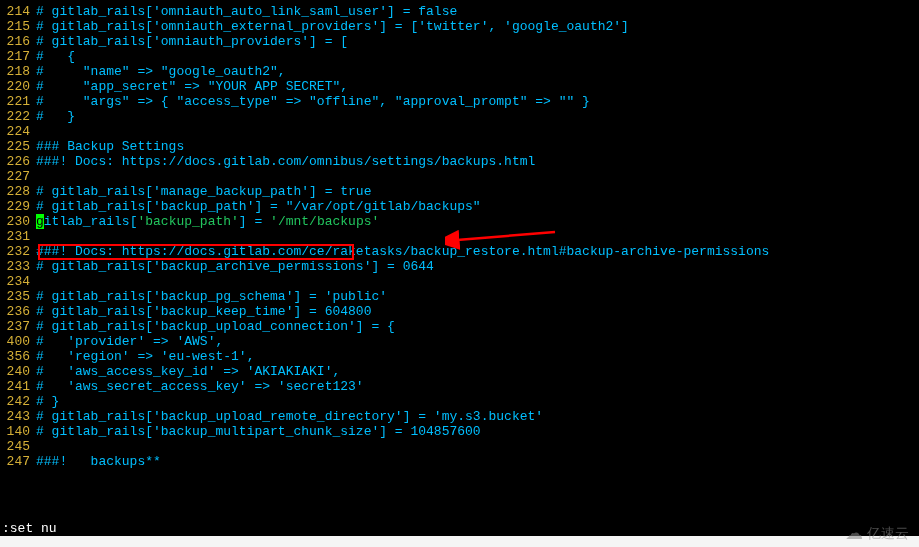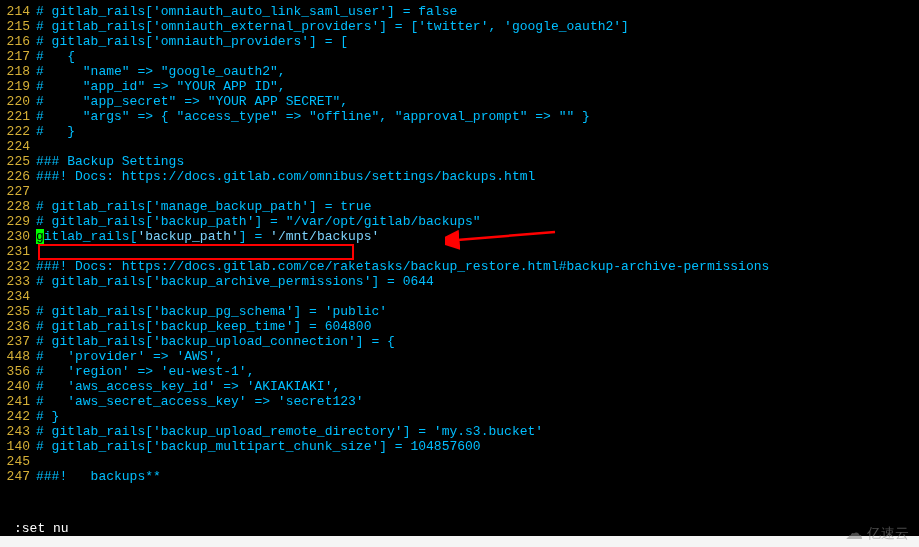--- a/index.html
+++ b/index.html
@@ -27,40 +27,40 @@
       width: 36px;
       text-align: right;
       color: #d4af37;
       padding-right: 6px;
       flex-shrink: 0;
     }
     .code {
       color: #00bfff;
       flex: 1;
     }
-    .string { color: #7dd3fc; }
+    .string { color: #22c55e; }
     .cursor-char {
       background: #00ff00;
       color: #000;
     }
     .highlight-box {
       position: absolute;
       border: 2px solid #ff0000;
       pointer-events: none;
       z-index: 5;
     }
     .arrow {
       position: absolute;
       pointer-events: none;
       z-index: 6;
     }
     .arrow svg { display: block; }
     .statusline {
       position: absolute;
-      left: 12px;
+      left: 0;
       bottom: 11px;
       color: #ffffff;
       background: #000;
       padding-left: 2px;
     }
     .watermark {
       position: absolute;
       right: 10px;
       bottom: 6px;
       display: flex;
@@ -87,39 +87,38 @@
   </style>
 </head>
 <body>
 
 <div class="editor">
     <div class="line"><span class="gutter">214</span><span class="code"><span class="code"># gitlab_rails['omniauth_auto_link_saml_user'] = false</span></span></div>
     <div class="line"><span class="gutter">215</span><span class="code"><span class="code"># gitlab_rails['omniauth_external_providers'] = ['twitter', 'google_oauth2']</span></span></div>
     <div class="line"><span class="gutter">216</span><span class="code"><span class="code"># gitlab_rails['omniauth_providers'] = [</span></span></div>
     <div class="line"><span class="gutter">217</span><span class="code"><span class="code">#   {</span></span></div>
     <div class="line"><span class="gutter">218</span><span class="code"><span class="code">#     "name" =&gt; "google_oauth2",</span></span></div>
-    <div class="line"><span class="gutter">219</span><span class="code"><span class="code">#     "app_id" =&gt; "YOUR APP ID",</span></span></div>
     <div class="line"><span class="gutter">220</span><span class="code"><span class="code">#     "app_secret" =&gt; "YOUR APP SECRET",</span></span></div>
     <div class="line"><span class="gutter">221</span><span class="code"><span class="code">#     "args" =&gt; { "access_type" =&gt; "offline", "approval_prompt" =&gt; "" }</span></span></div>
     <div class="line"><span class="gutter">222</span><span class="code"><span class="code">#   }</span></span></div>
     <div class="line"><span class="gutter">224</span><span class="code"></span></div>
     <div class="line"><span class="gutter">225</span><span class="code"><span class="code">### Backup Settings</span></span></div>
     <div class="line"><span class="gutter">226</span><span class="code"><span class="code">###! Docs: https://docs.gitlab.com/omnibus/settings/backups.html</span></span></div>
     <div class="line"><span class="gutter">227</span><span class="code"></span></div>
     <div class="line"><span class="gutter">228</span><span class="code"><span class="code"># gitlab_rails['manage_backup_path'] = true</span></span></div>
     <div class="line"><span class="gutter">229</span><span class="code"><span class="code"># gitlab_rails['backup_path'] = "/var/opt/gitlab/backups"</span></span></div>
     <div class="line"><span class="gutter">230</span><span class="code"><span class="cursor-char">g</span><span class="code">itlab_rails[</span><span class="string">'backup_path'</span><span class="code">] = </span><span class="string">'/mnt/backups'</span></span></div>
     <div class="line"><span class="gutter">231</span><span class="code"></span></div>
     <div class="line"><span class="gutter">232</span><span class="code"><span class="code">###! Docs: https://docs.gitlab.com/ce/raketasks/backup_restore.html#backup-archive-permissions</span></span></div>
     <div class="line"><span class="gutter">233</span><span class="code"><span class="code"># gitlab_rails['backup_archive_permissions'] = 0644</span></span></div>
     <div class="line"><span class="gutter">234</span><span class="code"></span></div>
     <div class="line"><span class="gutter">235</span><span class="code"><span class="code"># gitlab_rails['backup_pg_schema'] = 'public'</span></span></div>
     <div class="line"><span class="gutter">236</span><span class="code"><span class="code"># gitlab_rails['backup_keep_time'] = 604800</span></span></div>
     <div class="line"><span class="gutter">237</span><span class="code"><span class="code"># gitlab_rails['backup_upload_connection'] = {</span></span></div>
-    <div class="line"><span class="gutter">448</span><span class="code"><span class="code">#   'provider' =&gt; 'AWS',</span></span></div>
+    <div class="line"><span class="gutter">400</span><span class="code"><span class="code">#   'provider' =&gt; 'AWS',</span></span></div>
     <div class="line"><span class="gutter">356</span><span class="code"><span class="code">#   'region' =&gt; 'eu-west-1',</span></span></div>
     <div class="line"><span class="gutter">240</span><span class="code"><span class="code">#   'aws_access_key_id' =&gt; 'AKIAKIAKI',</span></span></div>
     <div class="line"><span class="gutter">241</span><span class="code"><span class="code">#   'aws_secret_access_key' =&gt; 'secret123'</span></span></div>
     <div class="line"><span class="gutter">242</span><span class="code"><span class="code"># }</span></span></div>
     <div class="line"><span class="gutter">243</span><span class="code"><span class="code"># gitlab_rails['backup_upload_remote_directory'] = 'my.s3.bucket'</span></span></div>
     <div class="line"><span class="gutter">140</span><span class="code"><span class="code"># gitlab_rails['backup_multipart_chunk_size'] = 104857600</span></span></div>
     <div class="line"><span class="gutter">245</span><span class="code"></span></div>
     <div class="line"><span class="gutter">247</span><span class="code"><span class="code">###!   backups**</span></span></div>
   </div>
 

